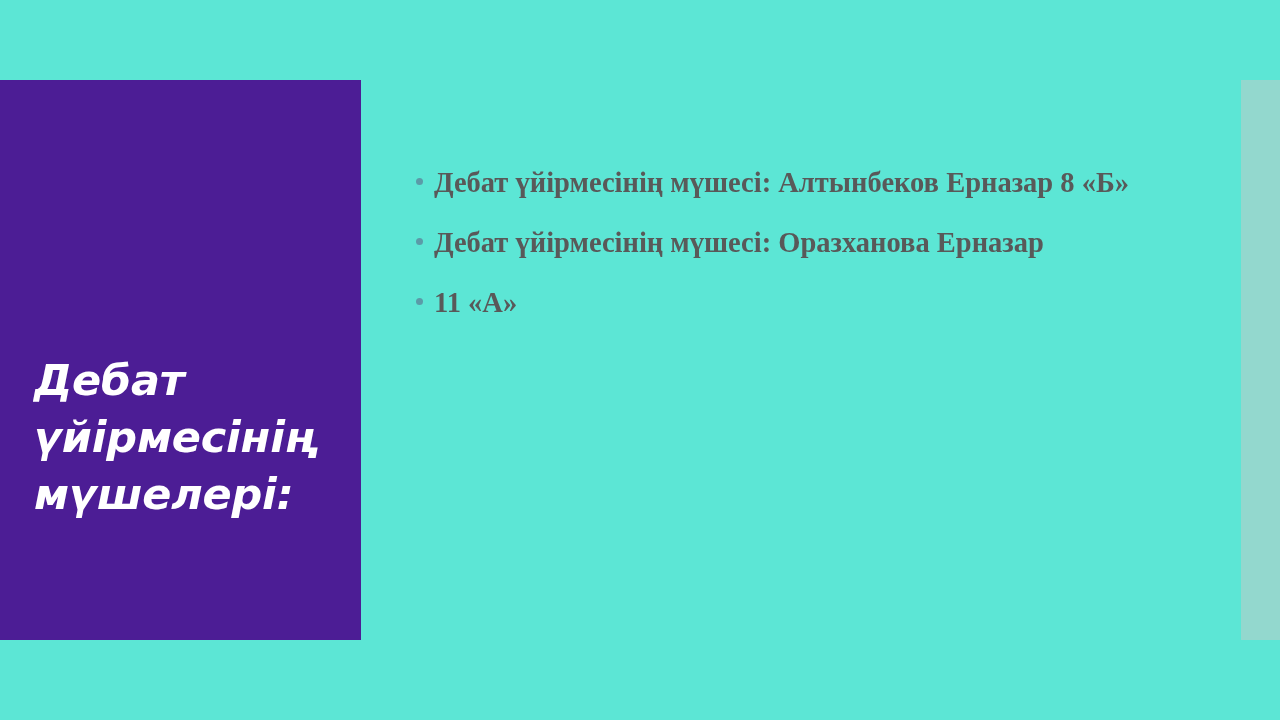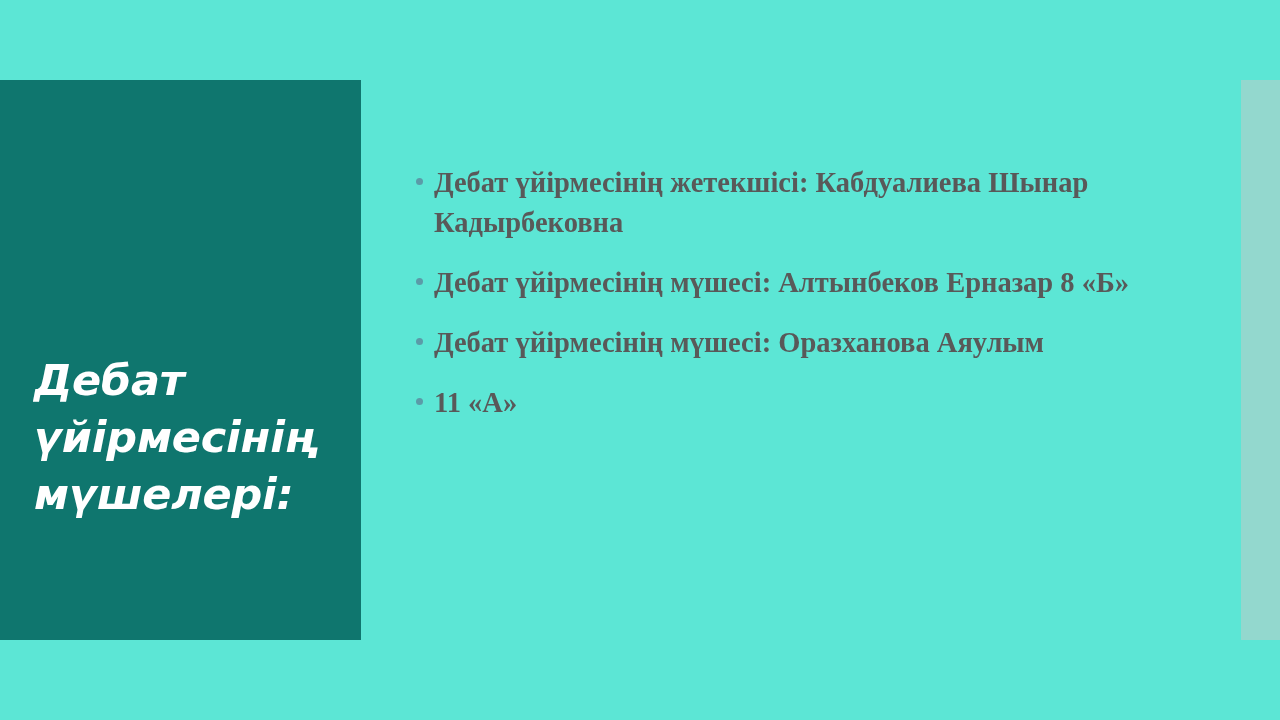--- a/index.html
+++ b/index.html
@@ -20,21 +20,21 @@
     background: #5ce6d5;
   }
 
   
   #title-panel {
     position: absolute;
     left: 0;
     top: 80px;
     width: 361px;
     height: 560px;
-    background: #0f766e;
+    background: #4c1d95;
     box-sizing: border-box;
   }
   #title-text {
     position: absolute;
     left: 34px;
     top: 272px;
     width: 310px;
     color: #ffffff;
     font-family: "DejaVu Sans", "Liberation Sans", sans-serif;
     font-weight: bold;
@@ -99,29 +99,25 @@
 
   <div id="title-panel">
     <div id="title-text">Дебат үйірмесінің мүшелері:</div>
   </div>
 
   <div id="accent-strip"></div>
 
   <ul id="bullet-list">
     <li class="bullet-item">
       <span class="bullet-dot"></span>
-      <span class="bullet-text">Дебат үйірмесінің жетекшісі: Кабдуалиева Шынар Кадырбековна</span>
-    </li>
-    <li class="bullet-item">
-      <span class="bullet-dot"></span>
       <span class="bullet-text">Дебат үйірмесінің мүшесі: Алтынбеков Ерназар 8 «Б»</span>
     </li>
     <li class="bullet-item">
       <span class="bullet-dot"></span>
-      <span class="bullet-text">Дебат үйірмесінің мүшесі: Оразханова Аяулым</span>
+      <span class="bullet-text">Дебат үйірмесінің мүшесі: Оразханова Ерназар</span>
     </li>
     <li class="bullet-item">
       <span class="bullet-dot"></span>
       <span class="bullet-text">11 «А»</span>
     </li>
   </ul>
 
 </div>
 
 </body></html>

